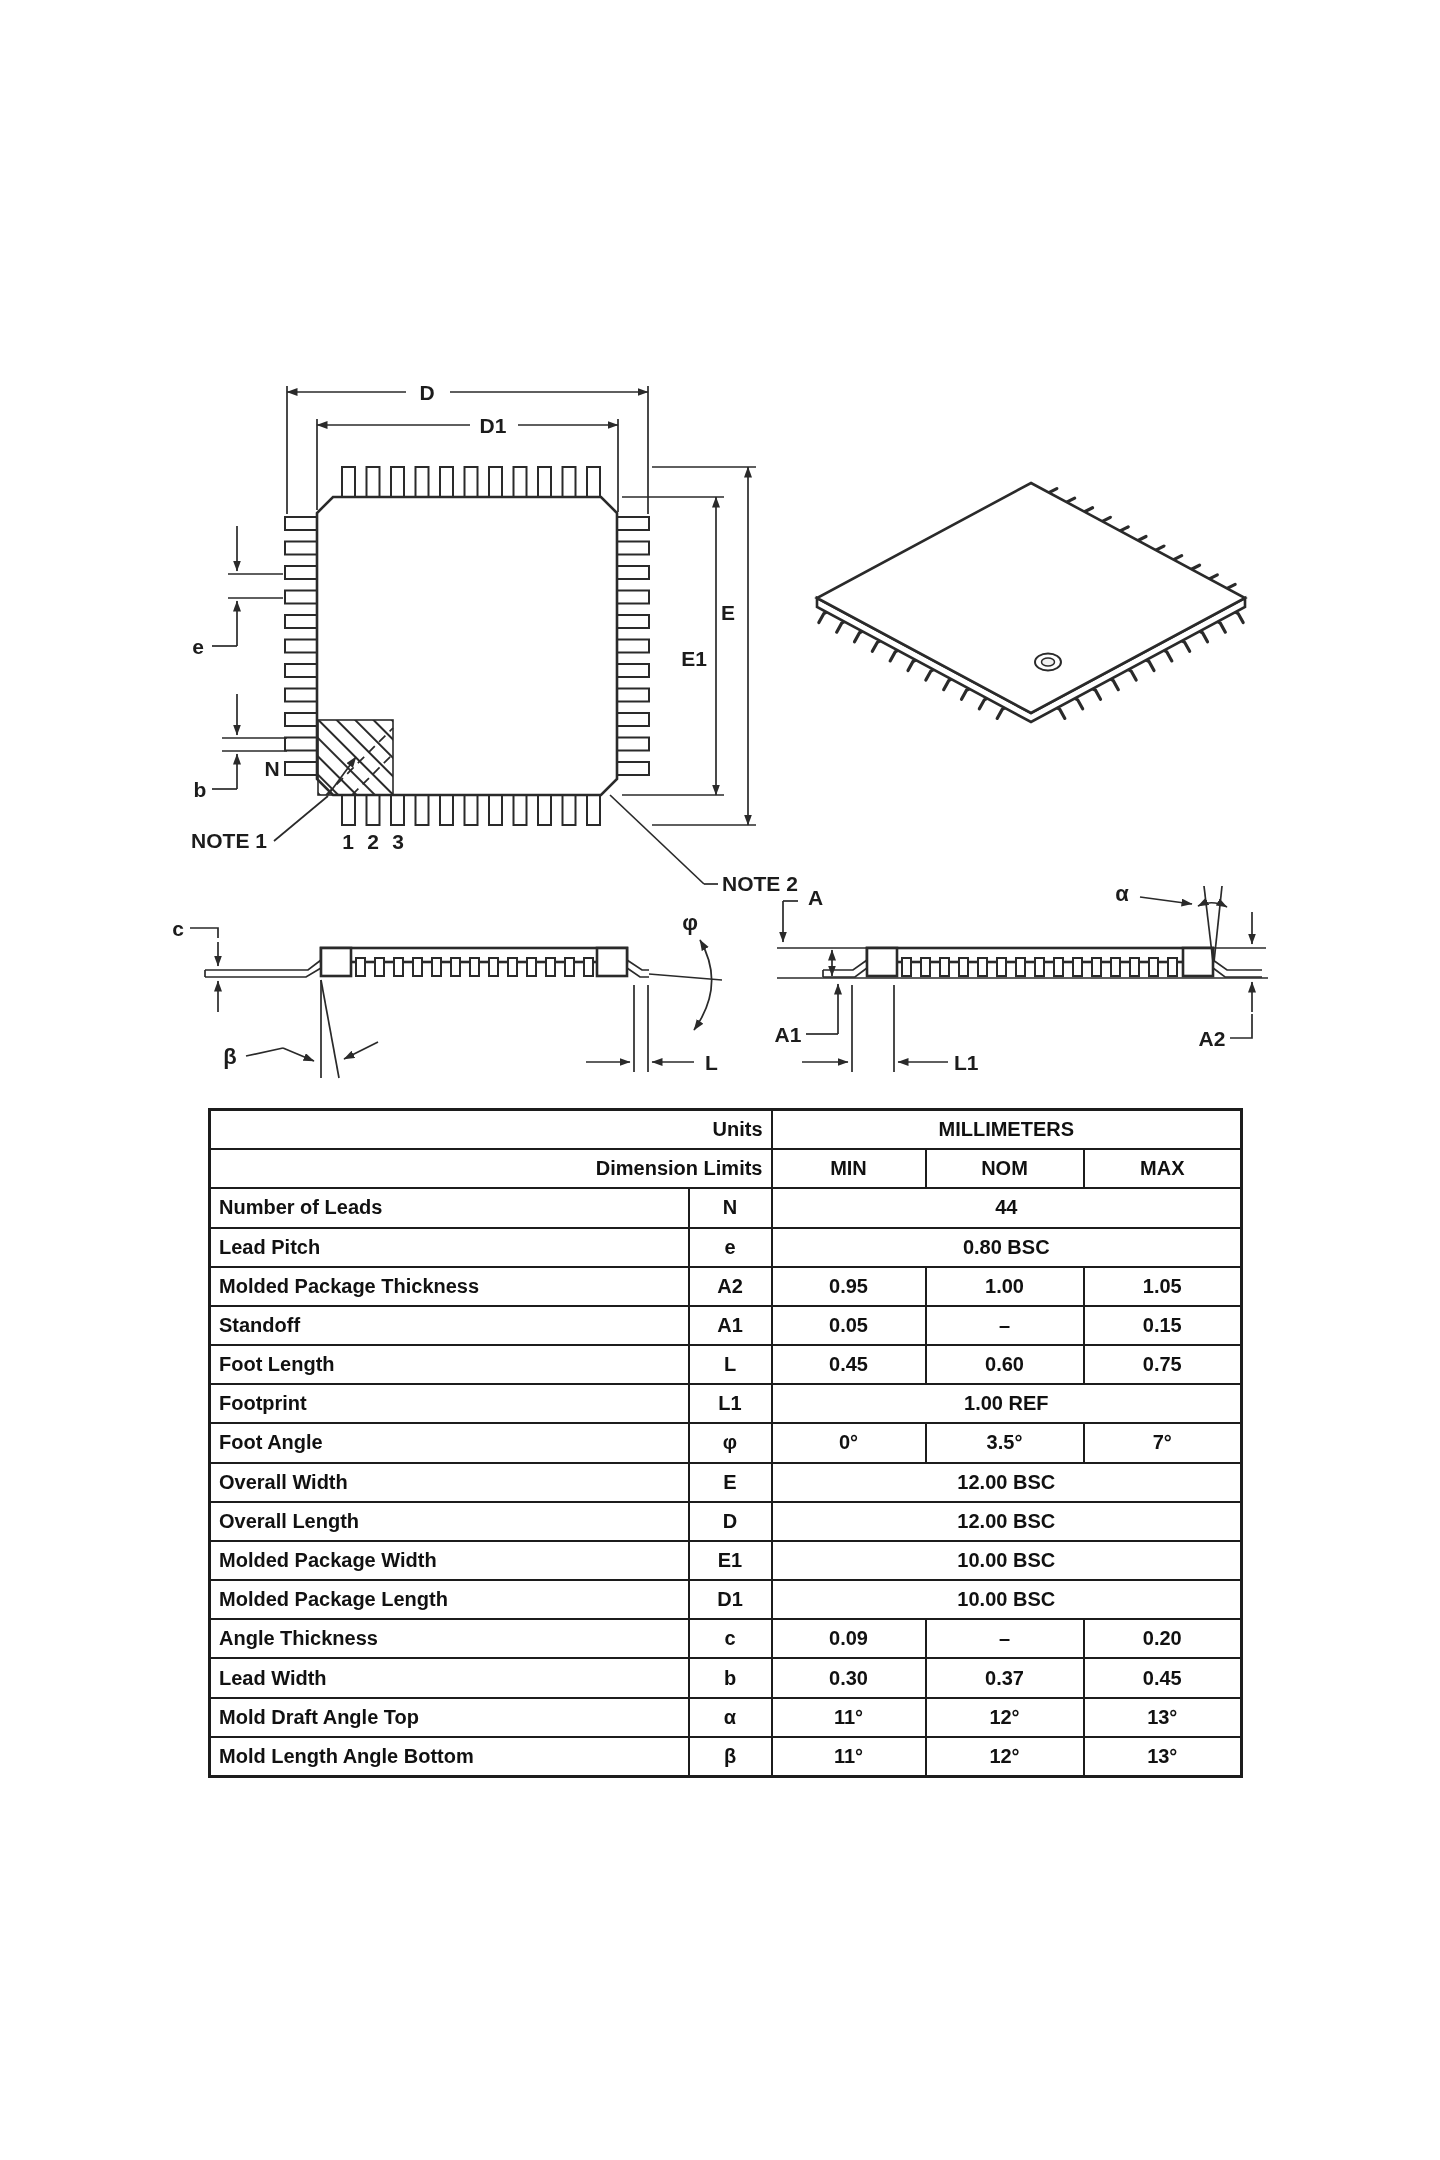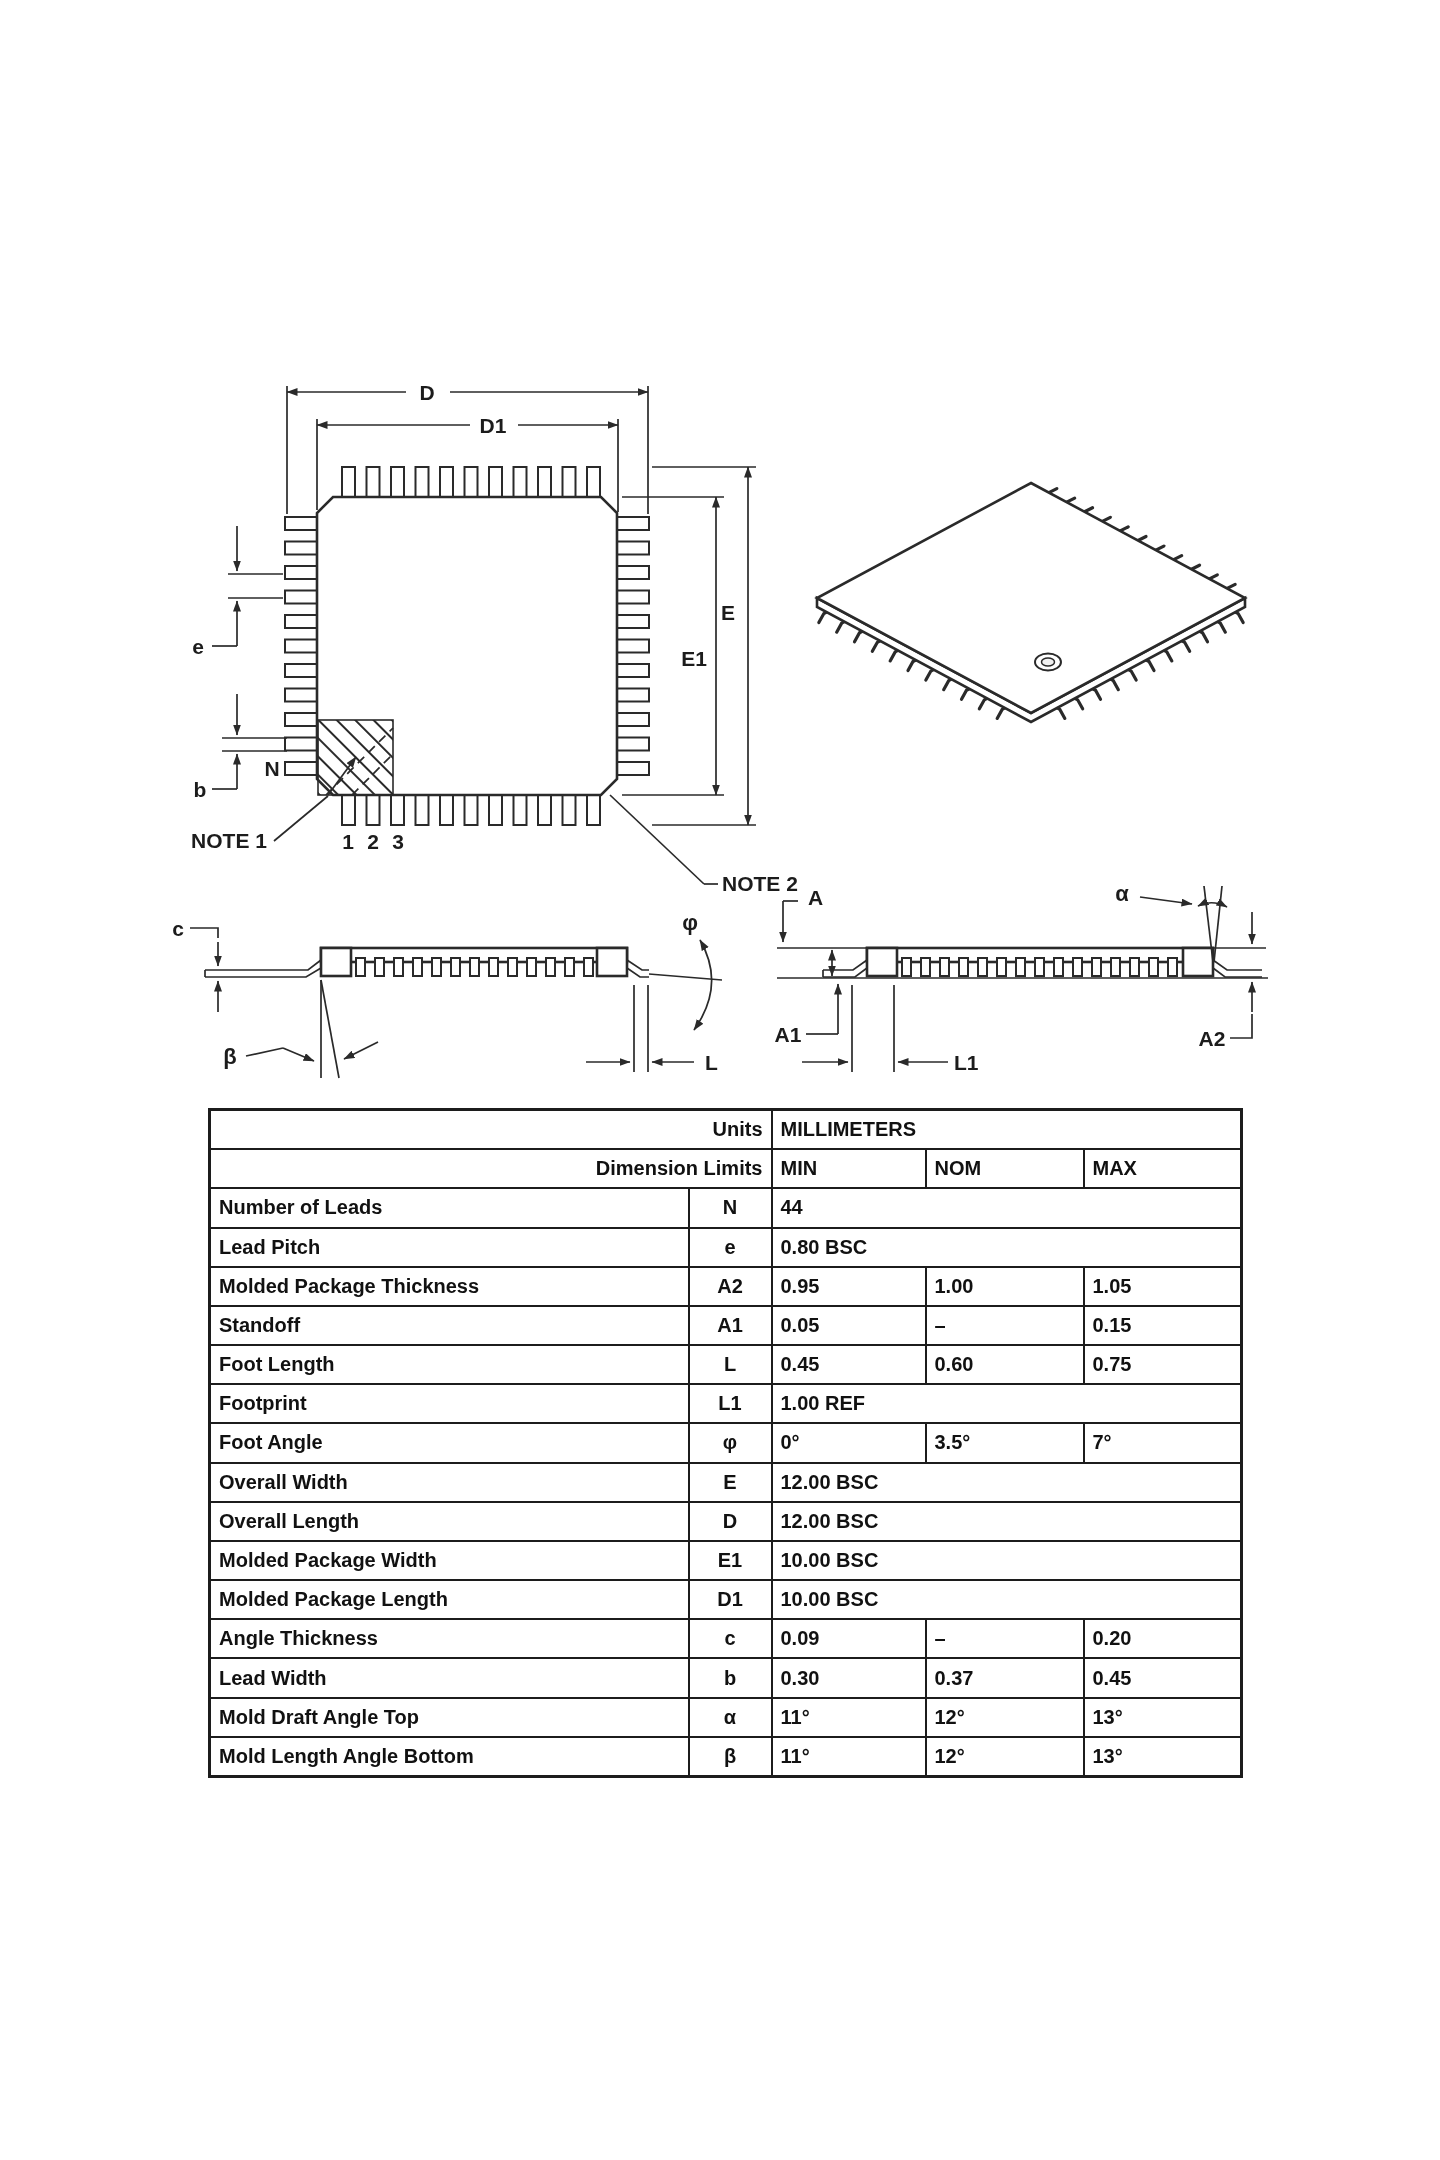--- a/index.html
+++ b/index.html
@@ -13,21 +13,21 @@
   .txt{font:bold 21px "Liberation Sans",sans-serif;fill:#1c1c1c;}
   .gk{font:bold 22px "Liberation Sans",sans-serif;fill:#1c1c1c;}
   .wht{fill:#ffffff;stroke:none;}
   
   .dimtable{position:absolute;left:196px;top:1108px;width:1032px;height:670px;
             border-collapse:collapse;table-layout:fixed;margin-left:12px;}
   .dimtable td{border:2px solid #1c1c1c;font:bold 20px "Liberation Sans",sans-serif;
                color:#111;padding:0 8px;height:35px;white-space:nowrap;overflow:hidden;}
   .dimtable{border:3px solid #1c1c1c;}
   .rt{text-align:right;}
-  .ct{text-align:left;}
+  .ct{text-align:center;}
   .nm{text-align:left;padding-left:10px;}
   .sy{text-align:center;}
 </style>
 </head>
 <body>
 
 <div class="page">
 
 <svg id="dwg" width="1440" height="1100" viewBox="0 0 1440 1100">
   <defs>

